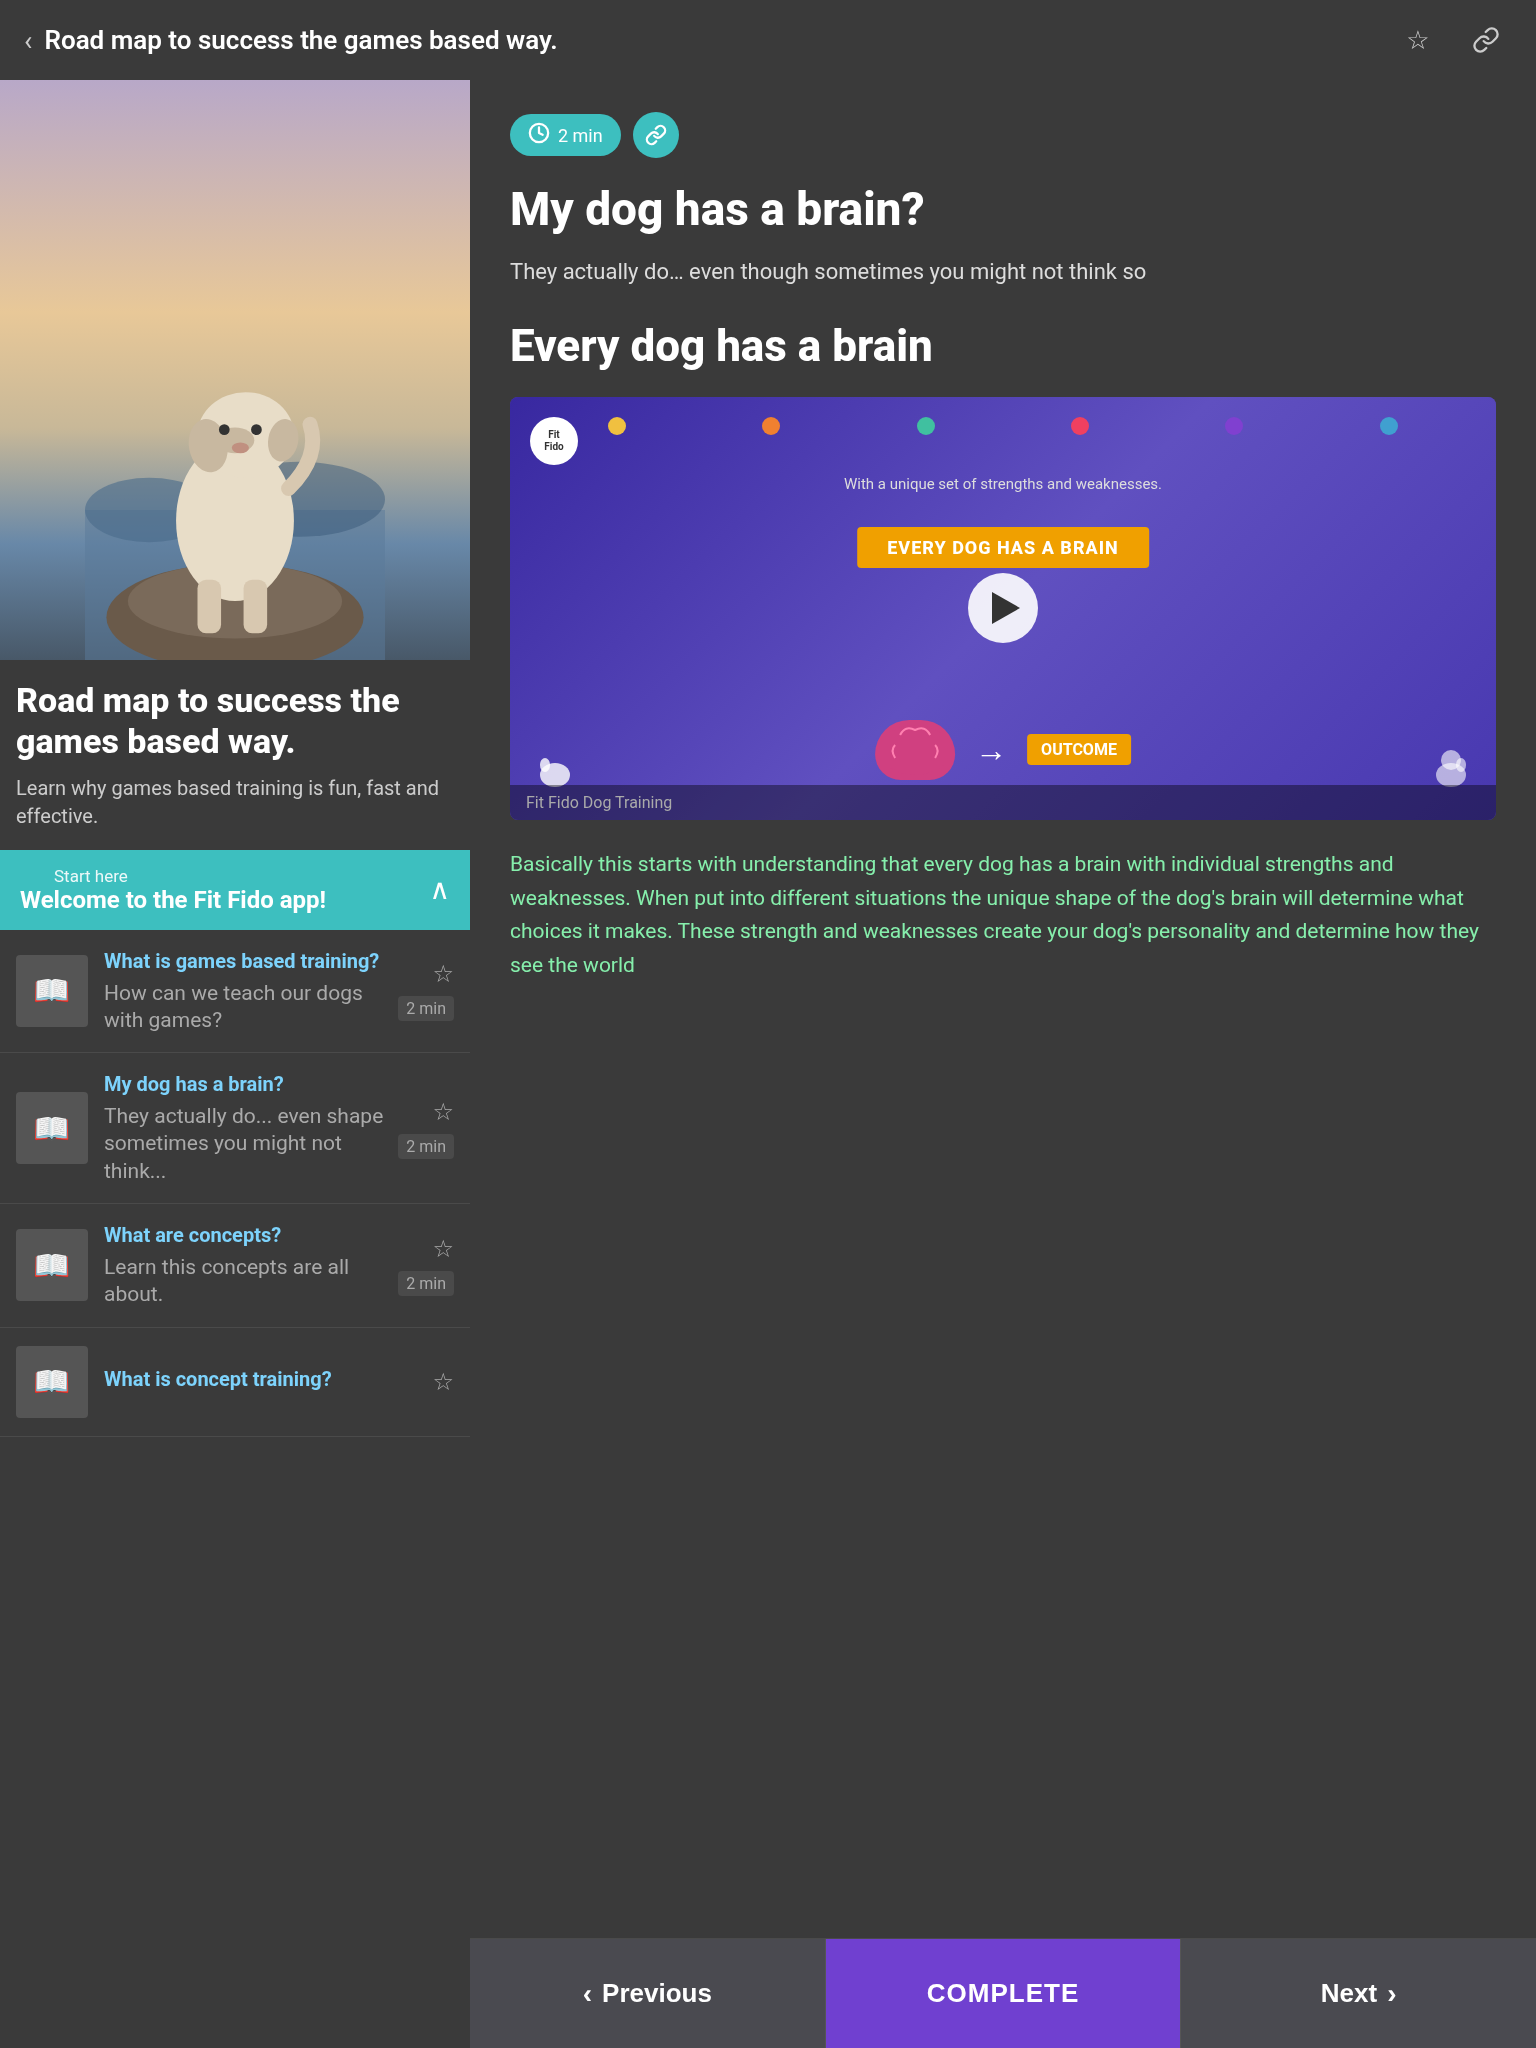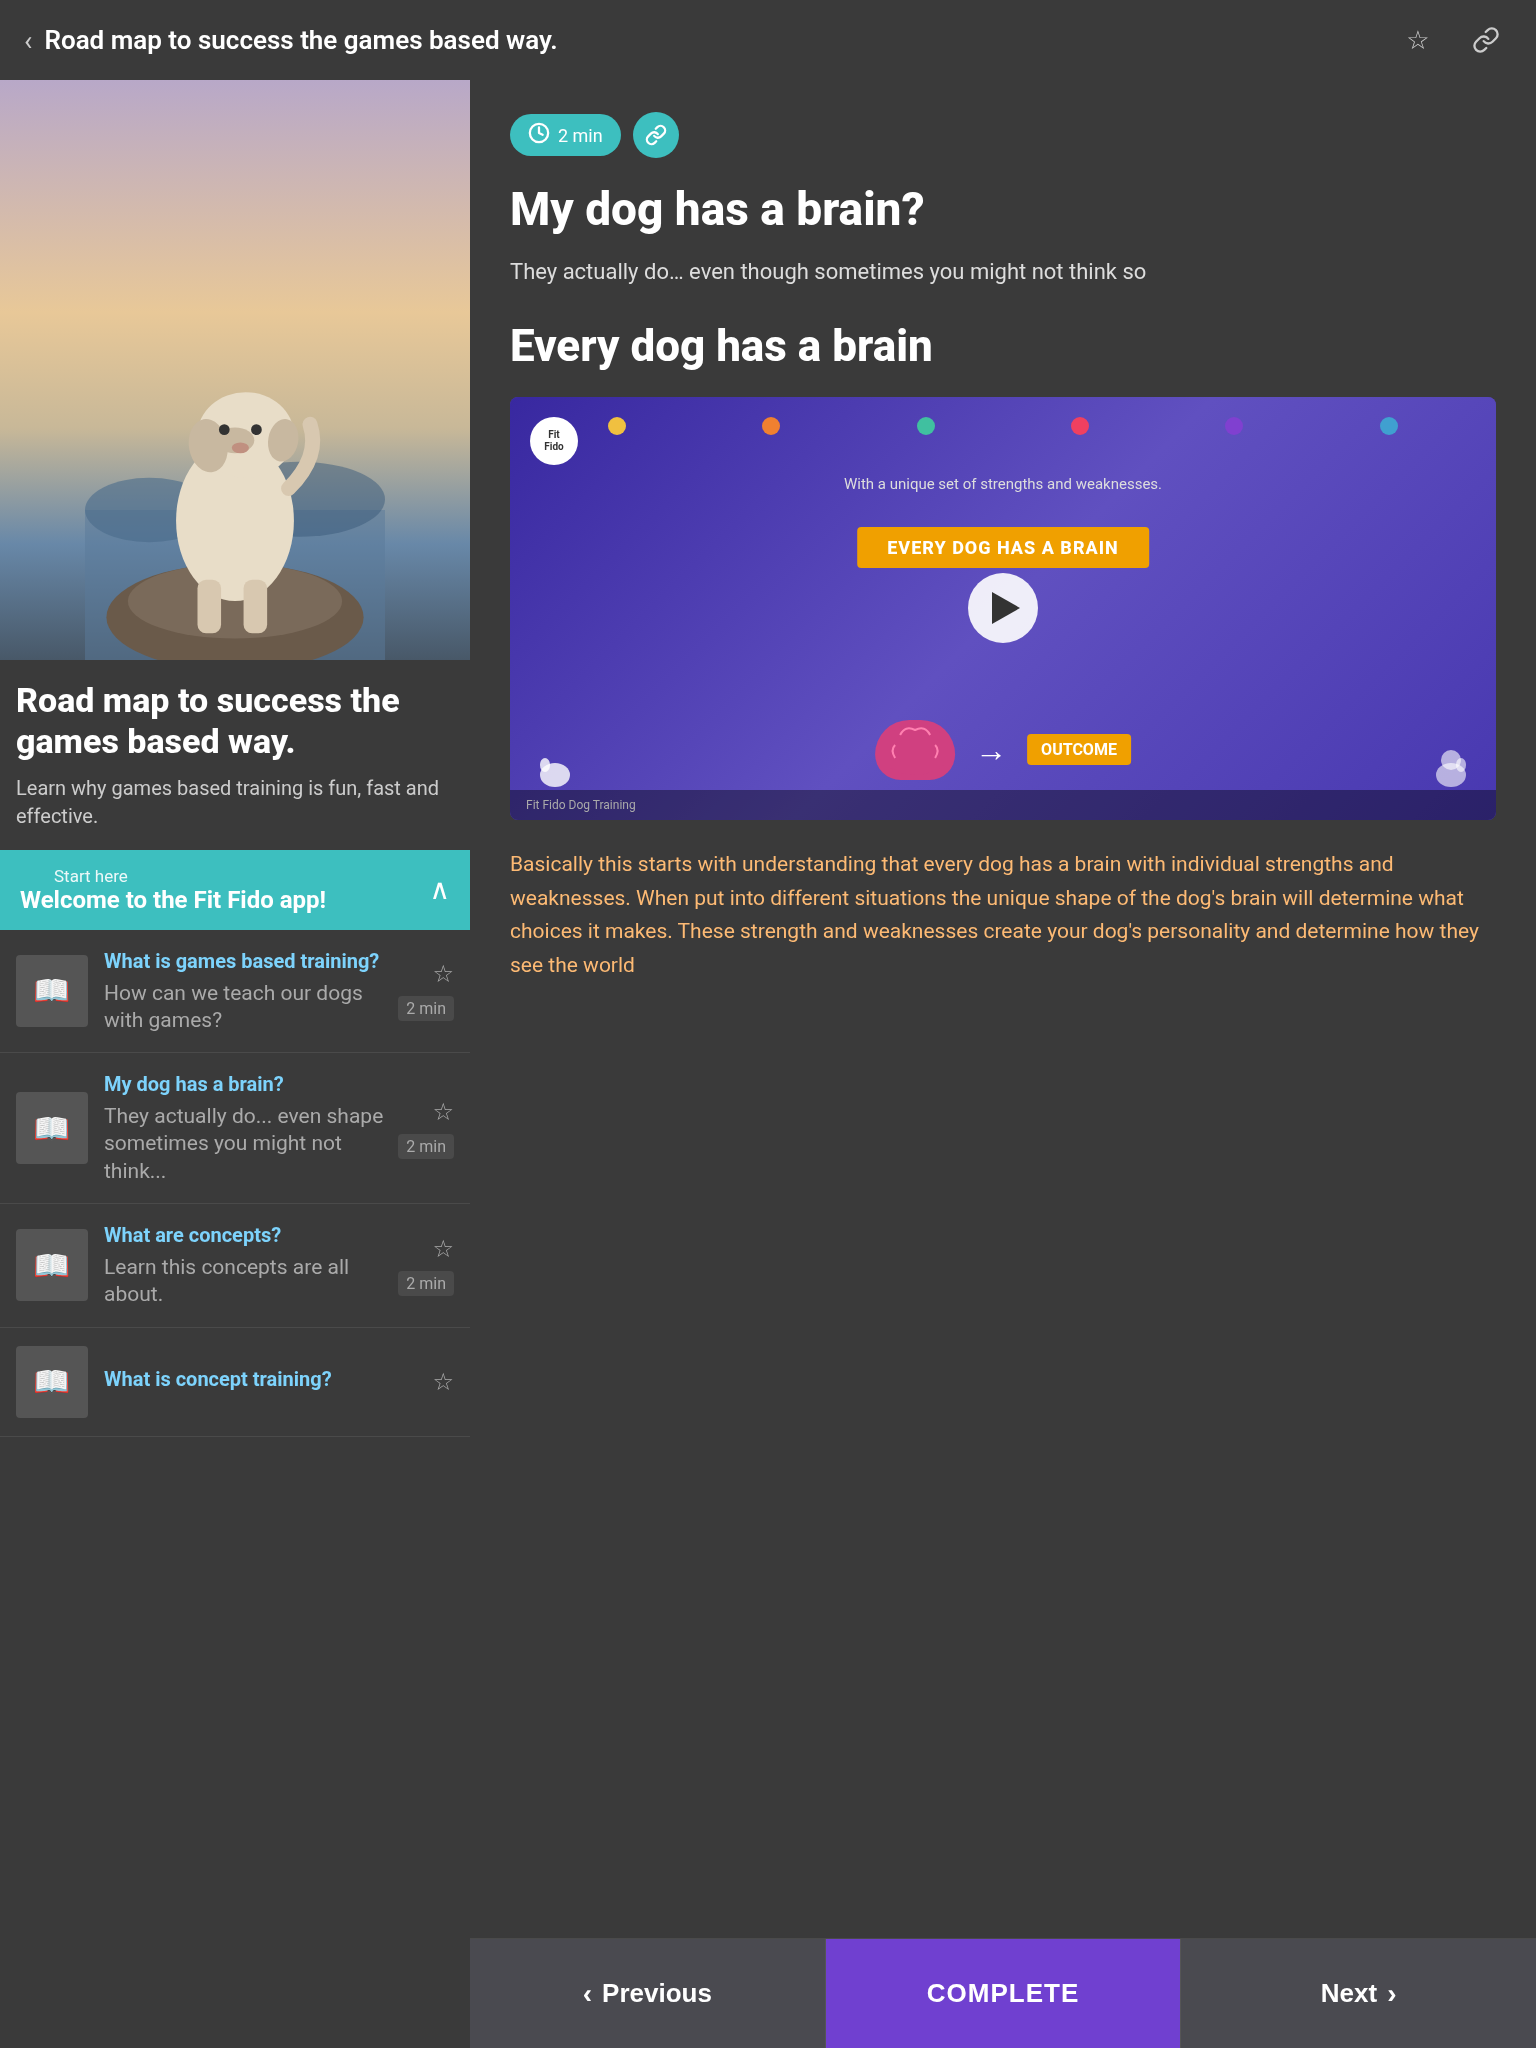--- a/index.html
+++ b/index.html
@@ -308,21 +308,21 @@
       color: #dddddd;
       white-space: nowrap;
     }
     .video-bottom-bar {
       position: absolute;
       bottom: 0;
       left: 0;
       right: 0;
       background: rgba(0,0,0,0.4);
       padding: 8px 16px;
-      font-size: 12px;
+      font-size: 16px;
       color: #aaaaaa;
     }
     .video-brain-area {
       position: absolute;
       bottom: 40px;
       left: 50%;
       transform: translateX(-50%);
       display: flex;
       align-items: center;
       gap: 20px;
@@ -373,21 +373,21 @@
       justify-content: center;
       font-size: 10px;
       color: #333;
       font-weight: bold;
       text-align: center;
       line-height: 1.2;
     }
 
     .body-text {
       font-size: 21px;
-      color: #fdba74;
+      color: #86efac;
       line-height: 1.6;
     }
 
     
     .bottom-nav {
       position: fixed;
       bottom: 0;
       left: 470px;
       right: 0;
       background: #3a3a3a;

